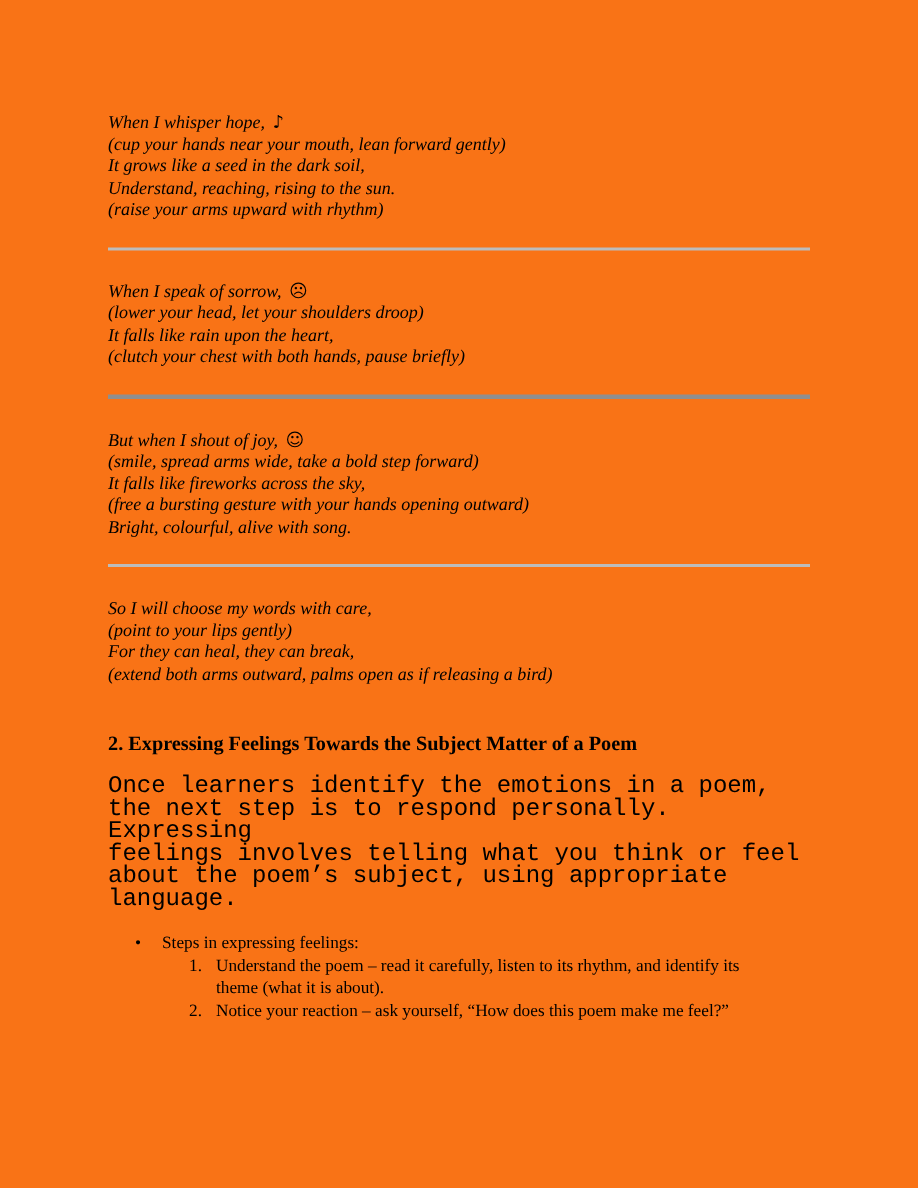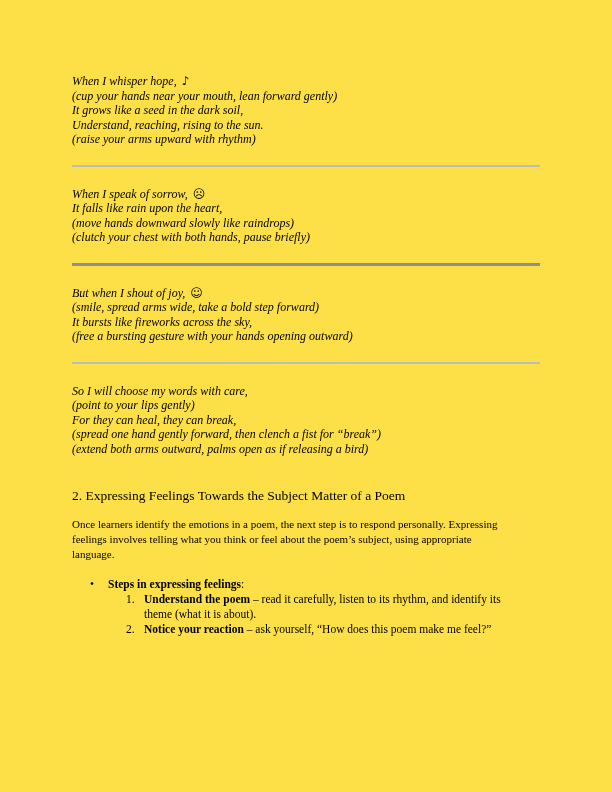--- a/index.html
+++ b/index.html
@@ -1,18 +1,18 @@
 <!DOCTYPE html>
 <html><head>
 <meta charset="utf-8">
 <style>
   html, body { margin: 0; padding: 0; background: #ffffff; }
   .page {
     width: 612px; height: 792px;
-    background: #fde047;
+    background: #f97316;
     box-sizing: border-box;
     padding: 74px 72px 0 72px;
     color: #000000;
     font-family: "Liberation Serif", serif;
     position: relative;
     overflow: hidden;
   }
   
   .stanza { margin: 20px 0 0 0; }
   .stanza:first-child { margin-top: 0; }
@@ -23,71 +23,71 @@
     font-size: 12px;
     margin-left: 5px;
   }
   hr.divider {
     border: none; height: 2px; background: #bcbcbc;
     margin: 18px 0 0 0; width: 100%;
   }
   hr.divider.thick { height: 3px; background: #8f8f8f; }
   
   h2.heading {
-    font-size: 13.5px; font-weight: normal;
+    font-size: 13.5px; font-weight: bold;
     line-height: 16px; margin: 32px 0 0 0;
   }
-  p.intro { font-size: 11px; line-height: 15px; margin: 13px 0 0 0; }
+  p.intro { font-size: 16px; line-height: 15px; margin: 13px 0 0 0; font-family: Liberation Mono, monospace; }
   .list { margin-top: 15px; font-size: 11.5px; line-height: 15px; }
   .bullet-row { display: flex; margin-left: 18px; }
   .bullet-dot { width: 18px; flex: none; }
   .num-row { display: flex; margin-left: 54px; }
   .num { width: 18px; flex: none; }
-  .bold { font-weight: bold; }
+  .bold { font-weight: normal; }
 </style>
 </head>
 <body>
 
 <div class="page">
 
   <section>
 
     <div class="stanza">
       <p><span>When I whisper hope,</span><span class="emoji">♪</span></p>
       <p>(cup your hands near your mouth, lean forward gently)</p>
       <p>It grows like a seed in the dark soil,</p>
       <p>Understand, reaching, rising to the sun.</p>
       <p>(raise your arms upward with rhythm)</p>
     </div>
 
     <hr class="divider">
 
     <div class="stanza">
       <p><span>When I speak of sorrow,</span><span class="emoji">☹</span></p>
+      <p>(lower your head, let your shoulders droop)</p>
       <p>It falls like rain upon the heart,</p>
-      <p>(move hands downward slowly like raindrops)</p>
       <p>(clutch your chest with both hands, pause briefly)</p>
     </div>
 
     <hr class="divider thick">
 
     <div class="stanza">
       <p><span>But when I shout of joy,</span><span class="emoji">☺</span></p>
       <p>(smile, spread arms wide, take a bold step forward)</p>
-      <p>It bursts like fireworks across the sky,</p>
+      <p>It falls like fireworks across the sky,</p>
       <p>(free a bursting gesture with your hands opening outward)</p>
+      <p>Bright, colourful, alive with song.</p>
     </div>
 
     <hr class="divider">
 
     <div class="stanza">
       <p>So I will choose my words with care,</p>
       <p>(point to your lips gently)</p>
       <p>For they can heal, they can break,</p>
-      <p>(spread one hand gently forward, then clench a fist for “break”)</p>
       <p>(extend both arms outward, palms open as if releasing a bird)</p>
     </div>
 
   </section>
 
   <h2 class="heading">2. Expressing Feelings Towards the Subject Matter of a Poem</h2>
 
   <p class="intro">
     <span>Once learners identify the emotions in a poem, the next step is to respond personally. Expressing</span><br>
     <span>feelings involves telling what you think or feel about the poem’s subject, using appropriate</span><br>

